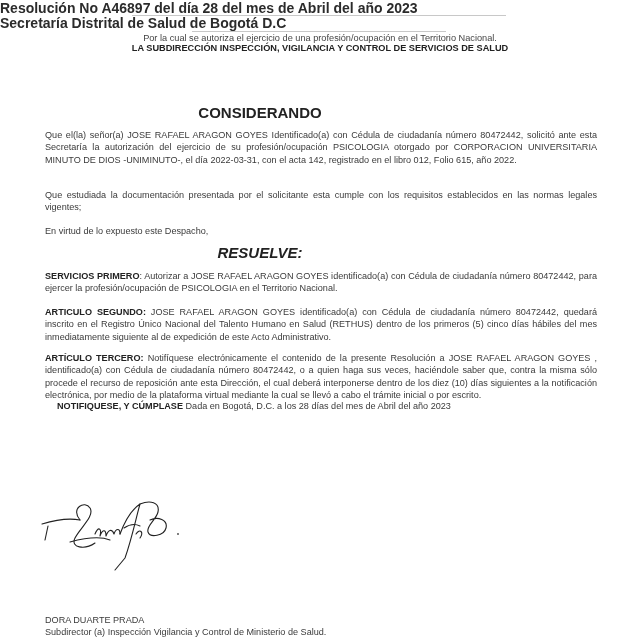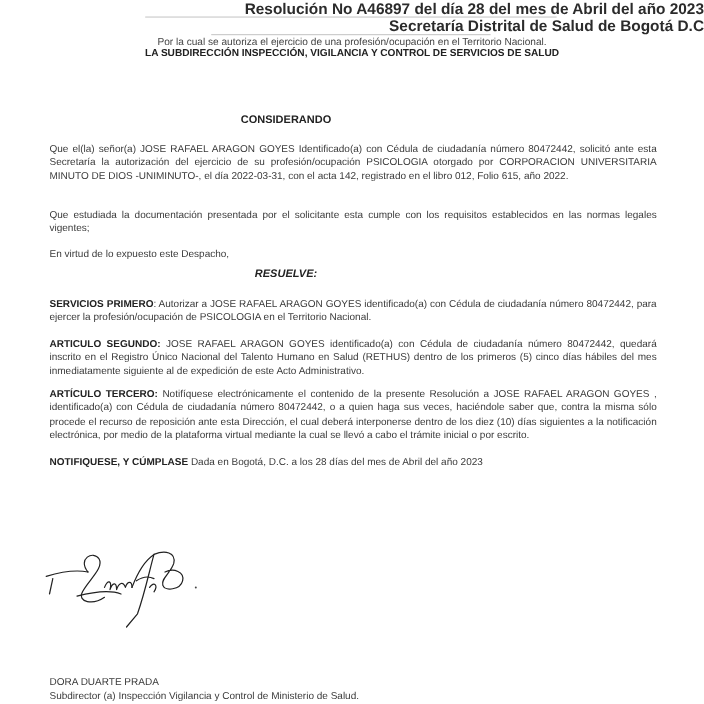--- a/index.html
+++ b/index.html
@@ -17,21 +17,21 @@
     }
     .page {
       position: absolute;
       left: 0; top: 0;
       width: 640px;
       height: 640px;
     }
     .title {
       position: absolute;
       left: 0; width: 640px;
-      text-align: right;
+      text-align: left;
       font-weight: bold;
       font-size: 14px;
       color: #2b2b2b;
       line-height: 16px;
     }
     .title1 { top: 0px; }
     .title2 { top: 15px; }
     .title-underline {
       position: absolute;
       left: 132px;
@@ -64,21 +64,21 @@
       width: 552px;
       font-size: 9.1px;
       line-height: 12.3px;
       text-align: justify;
       color: #3a3a3a;
     }
     .center-head {
       position: absolute;
       left: 0; width: 520px;
       text-align: center;
-      font-size: 10px;
+      font-size: 15px;
       font-weight: bold;
       color: #222;
     }
     .bold { font-weight: bold; color: #222; }
     .sig-area {
       position: absolute;
       left: 40px;
       top: 498px;
       width: 150px;
       height: 75px;
@@ -121,21 +121,21 @@
   </div>
 
   <div class="para" style="top:306px;">
     <span class="bold">ARTICULO SEGUNDO:</span><span> </span><span>JOSE RAFAEL ARAGON GOYES identificado(a) con Cédula de ciudadanía número 80472442, quedará inscrito en el Registro Único Nacional del Talento Humano en Salud (RETHUS) dentro de los primeros (5) cinco días hábiles del mes inmediatamente siguiente al de expedición de este Acto Administrativo.</span>
   </div>
 
   <div class="para" style="top:352px;">
     <span class="bold">ARTÍCULO TERCERO:</span><span> </span><span>Notifíquese electrónicamente el contenido de la presente Resolución a JOSE RAFAEL ARAGON GOYES , identificado(a) con Cédula de ciudadanía número 80472442, o a quien haga sus veces, haciéndole saber que, contra la misma sólo procede el recurso de reposición ante esta Dirección, el cual deberá interponerse dentro de los diez (10) días siguientes a la notificación electrónica, por medio de la plataforma virtual mediante la cual se llevó a cabo el trámite inicial o por escrito.</span>
   </div>
 
-  <div class="para" style="top:414px;">
+  <div class="para" style="top:400px;margin-left:12px;">
     <span class="bold">NOTIFIQUESE, Y CÚMPLASE</span><span> Dada en Bogotá, D.C. a los 28 días del mes de Abril del año 2023</span>
   </div>
 
   <div class="sig-area">
     <svg width="150" height="75" viewBox="0 0 150 75">
       <g fill="none" stroke="#222" stroke-width="1.1" stroke-linecap="round" stroke-linejoin="round">
         <path d="M2 26 C 15 22, 30 20, 40 22"></path>
         <path d="M8 28 L 5 42"></path>
         <path d="M40 22 C 30 10, 45 2, 50 10 C 55 18, 40 30, 35 40 C 30 50, 45 52, 55 45"></path>
         <path d="M30 44 C 45 40, 60 38, 70 42"></path>

